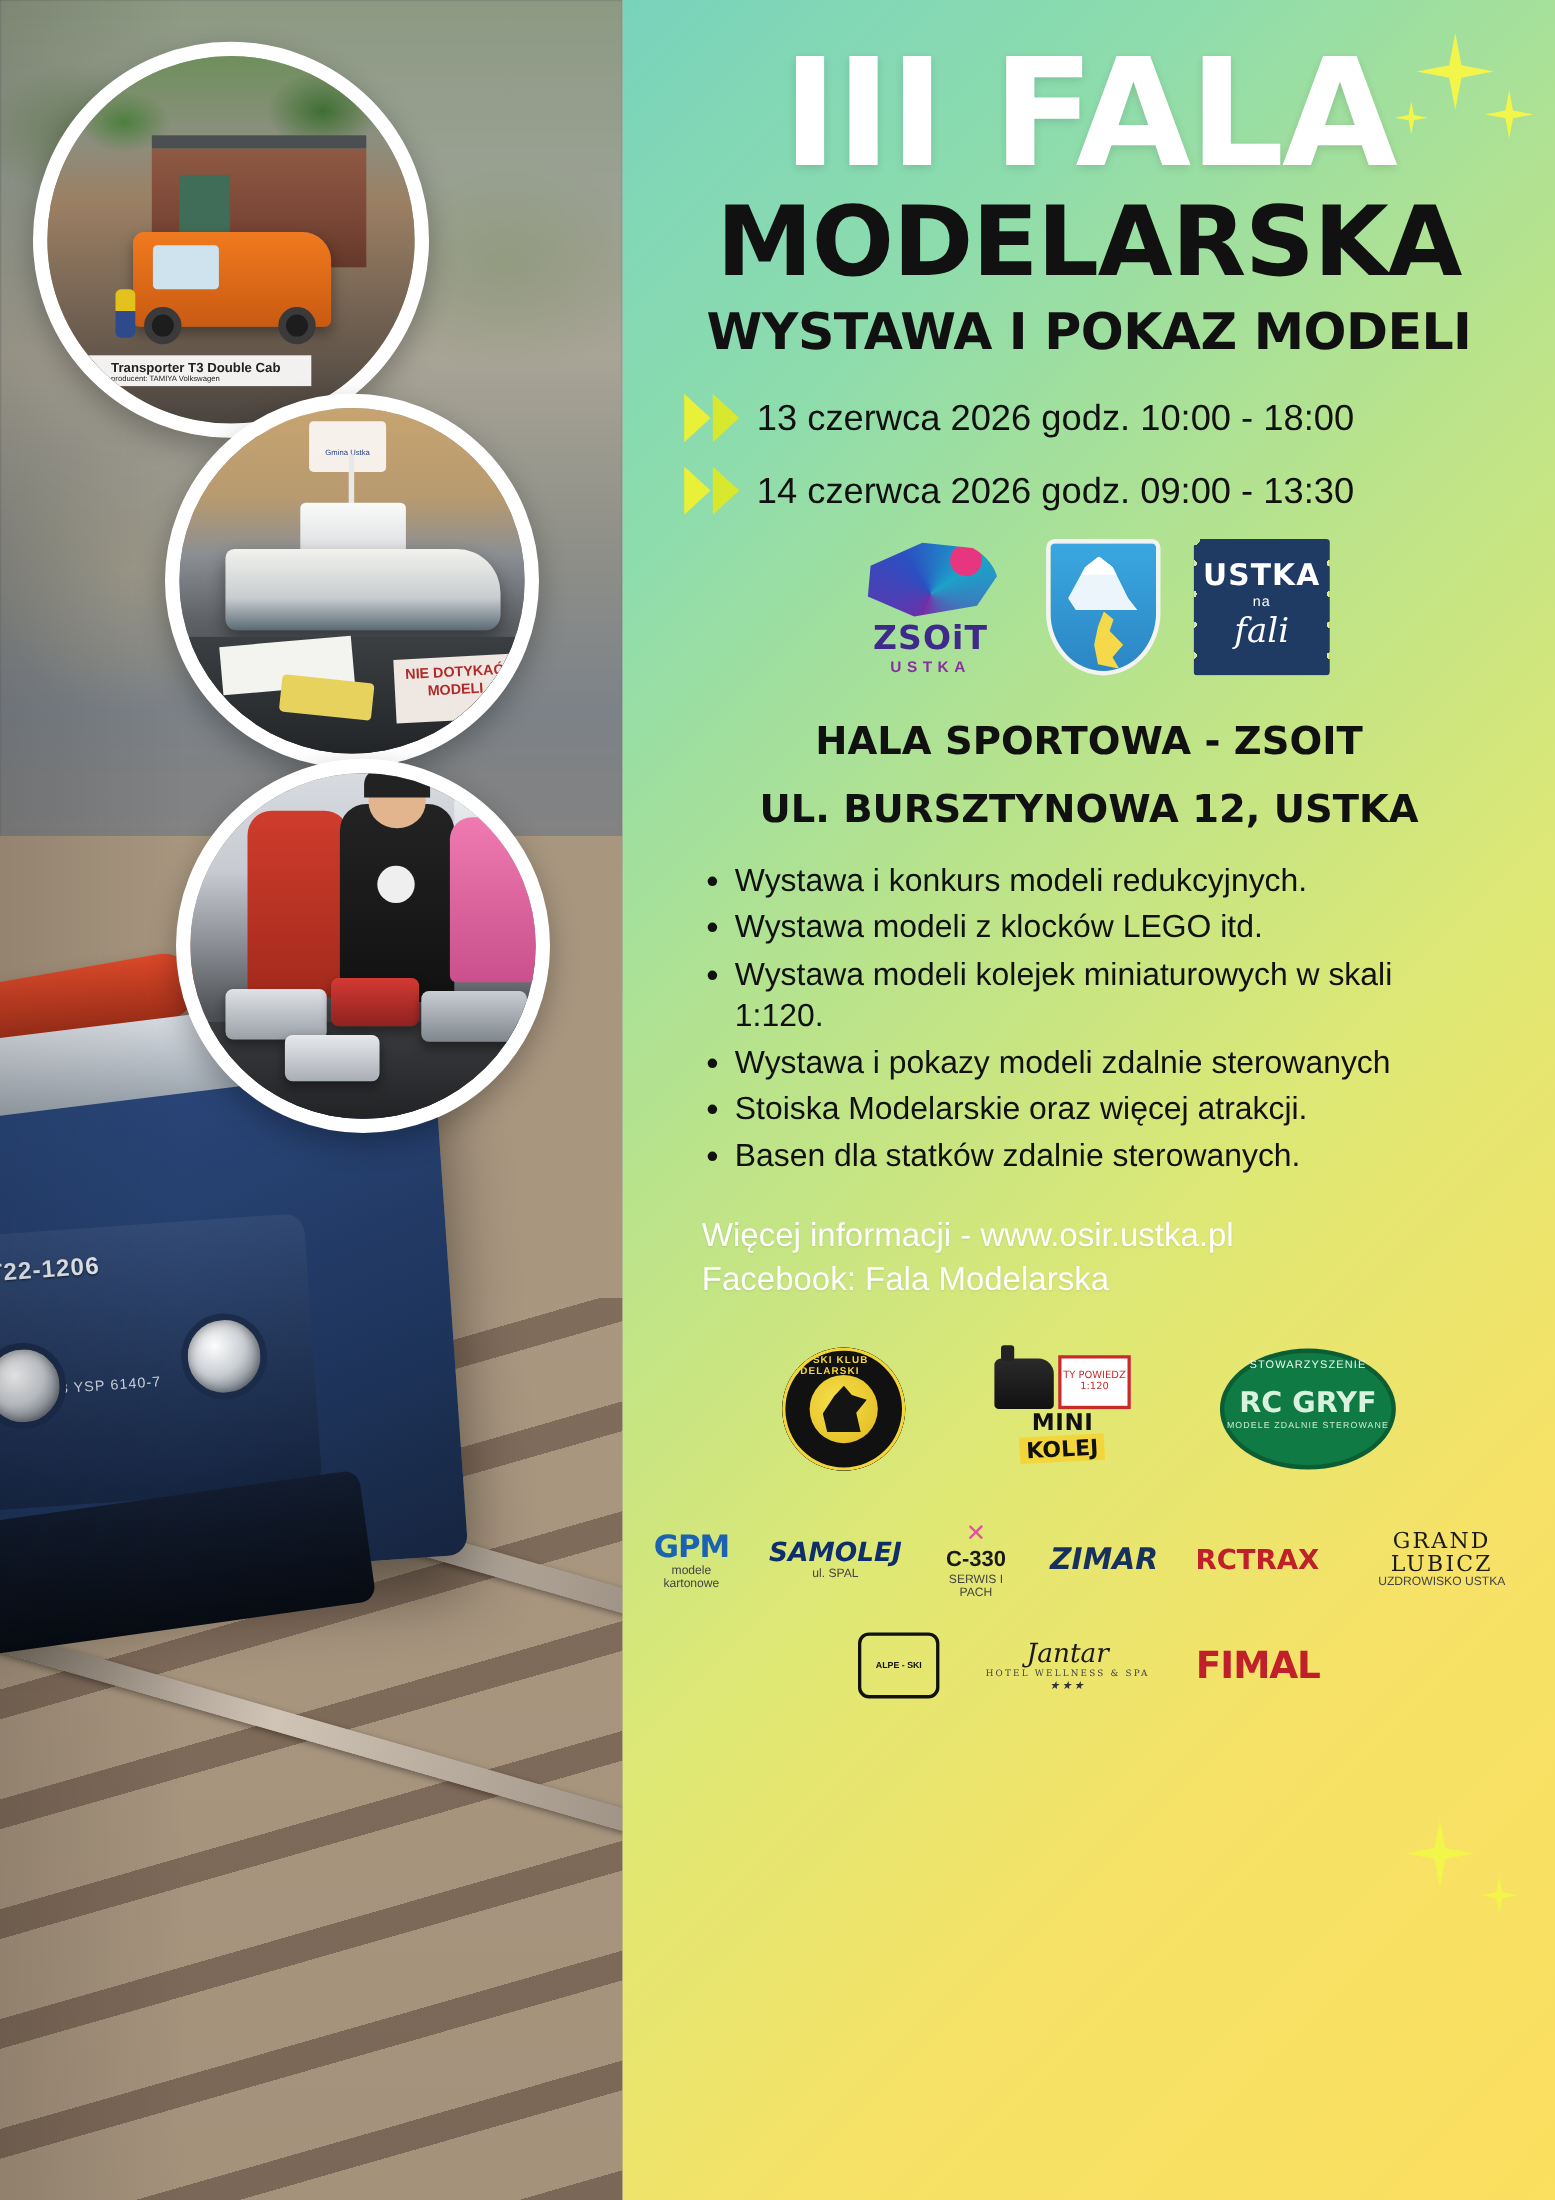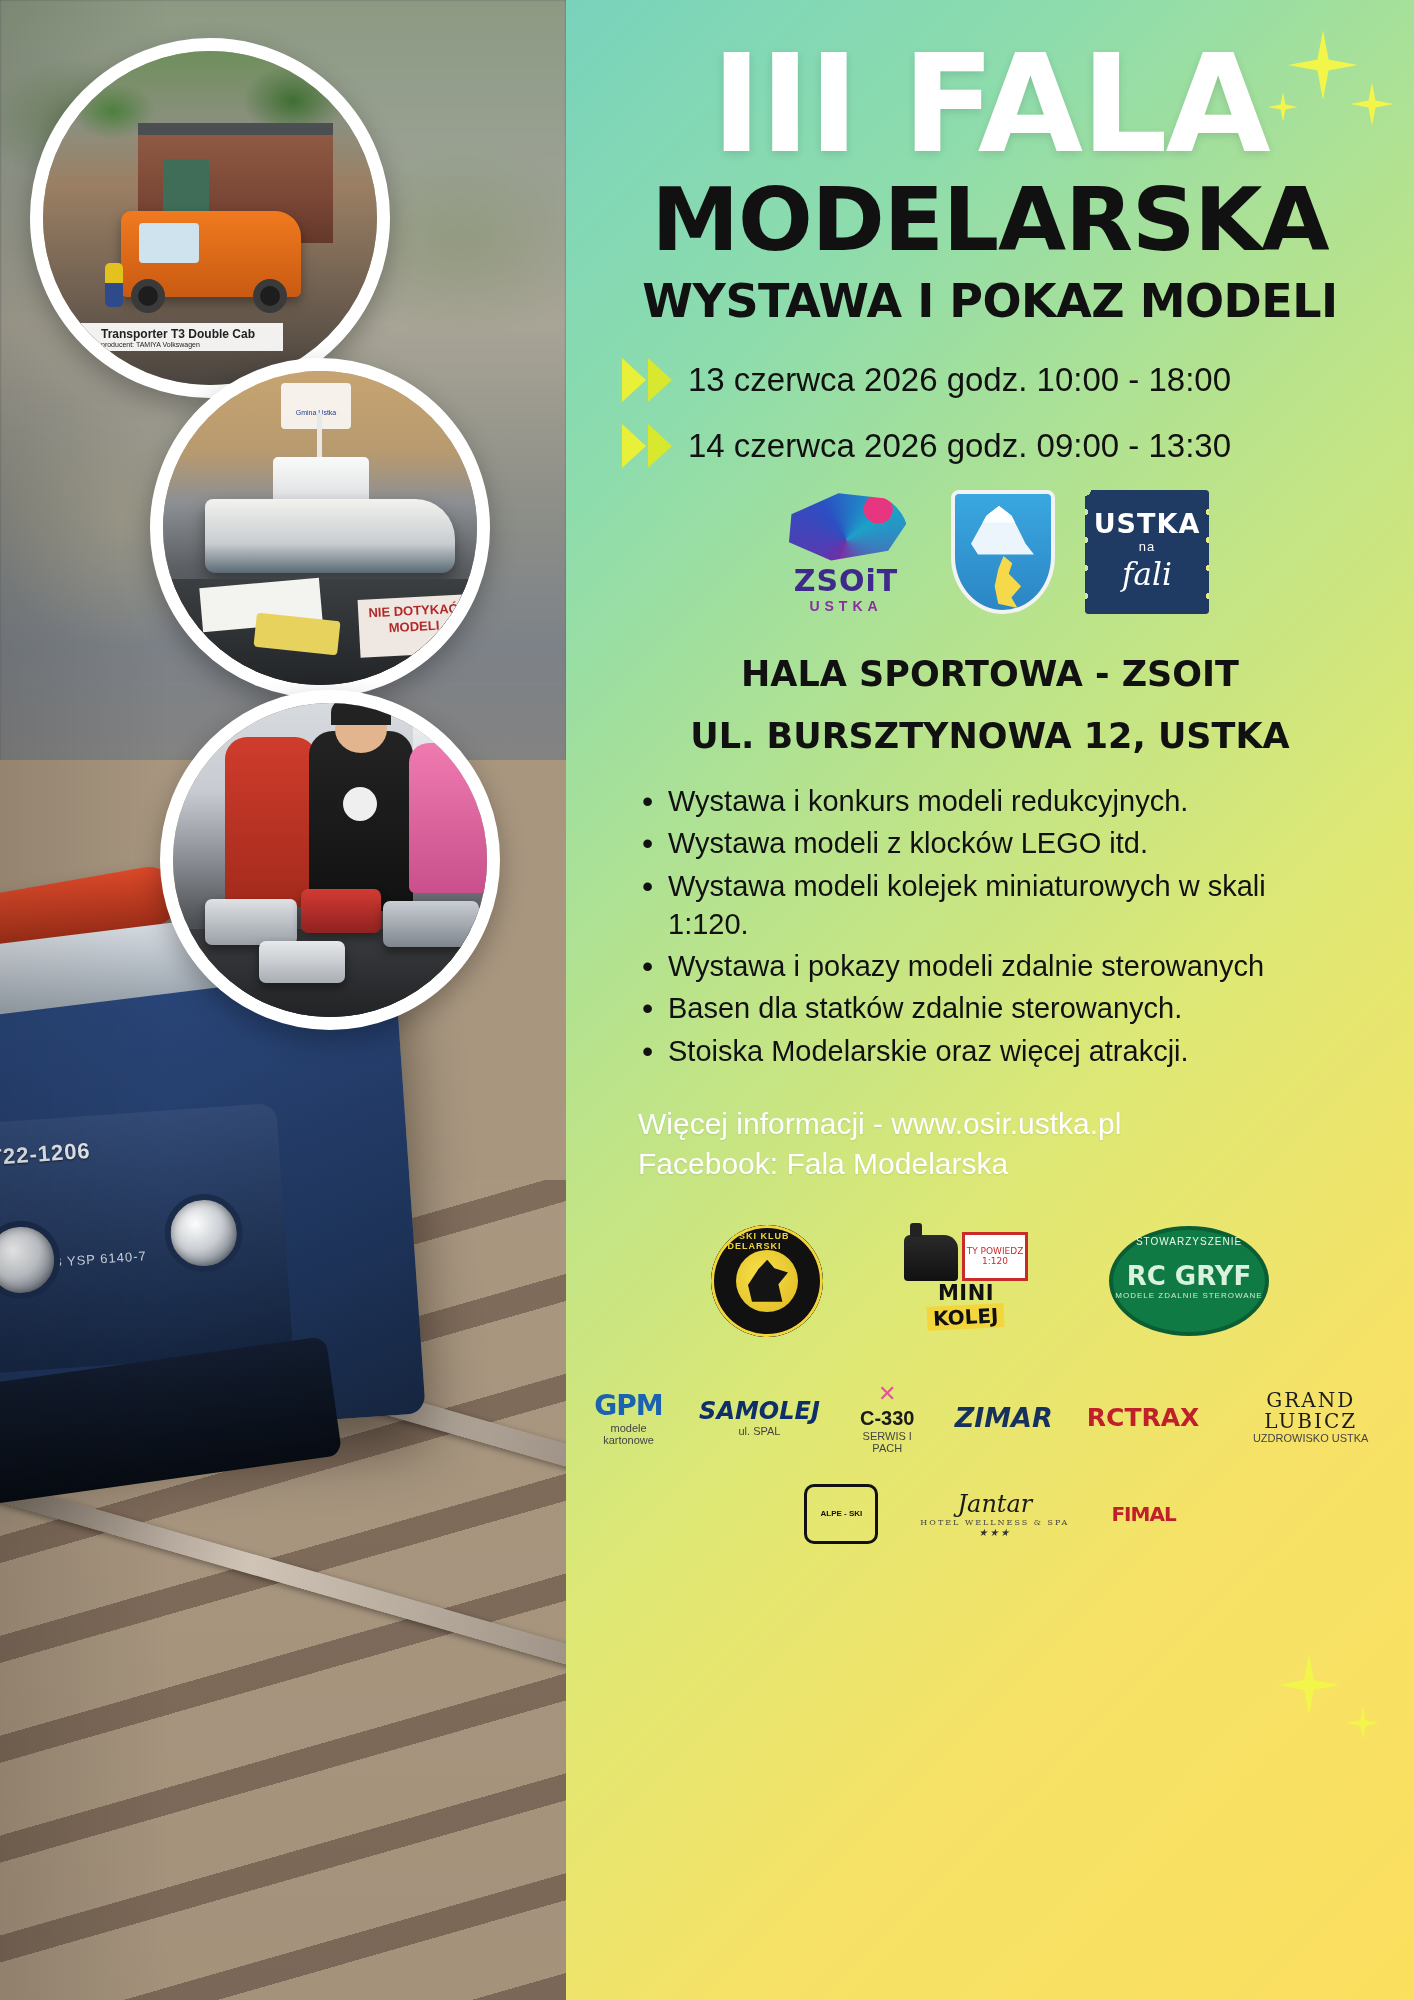--- a/index.html
+++ b/index.html
@@ -473,21 +473,21 @@
     gap: 42px; margin-top: 30px;
   }
   .alpe {
     width: 74px; height: 60px; border-radius: 10px;
     border: 3px solid #111; color: #111; font-size: 8px; font-weight: bold;
     display: flex; align-items: center; justify-content: center; text-align: center;
   }
   .jantar { text-align: center; font-family: "DejaVu Serif", serif; font-size: 24px; color: #1a1a1a; font-style: italic; }
   .jantar small { display: block; font-size: 8px; letter-spacing: 2px; font-style: normal; color: #444; }
   .jantar .stars { font-size: 10px; color: #333; letter-spacing: 2px; }
-  .fimal { font-family: "DejaVu Sans", sans-serif; font-weight: bold; font-size: 20px; color: #c0202a; letter-spacing: -1px; }
+  .fimal { font-family: "DejaVu Sans", sans-serif; font-weight: bold; font-size: 34px; color: #c0202a; letter-spacing: -1px; }
 </style>
 </head>
 <body>
 
 <div class="poster">
 
   <div class="left-col">
     <div class="photo-bg"></div>
     <div class="bg-top"></div>
     <div class="bg-bottom"></div>
@@ -608,22 +608,22 @@
       </div>
 
       <div class="venue">HALA SPORTOWA - ZSOIT</div>
       <div class="venue second">UL. BURSZTYNOWA 12, USTKA</div>
 
       <ul class="bullets">
         <li>Wystawa i konkurs modeli redukcyjnych.</li>
         <li>Wystawa modeli z klocków LEGO itd.</li>
         <li>Wystawa modeli kolejek miniaturowych w skali 1:120.</li>
         <li>Wystawa i pokazy modeli zdalnie sterowanych</li>
+        <li>Stoiska Modelarskie oraz więcej atrakcji.</li>
         <li>Basen dla statków zdalnie sterowanych.</li>
-        <li>Stoiska Modelarskie oraz więcej atrakcji.</li>
       </ul>
 
       <div class="info">
         <div class="info-line">Więcej informacji - www.osir.ustka.pl</div>
         <div class="info-line">Facebook: Fala Modelarska</div>
       </div>
 
       <div class="partner-row-1">
         <div class="badge-round">
           <div class="skm-ring"></div>

